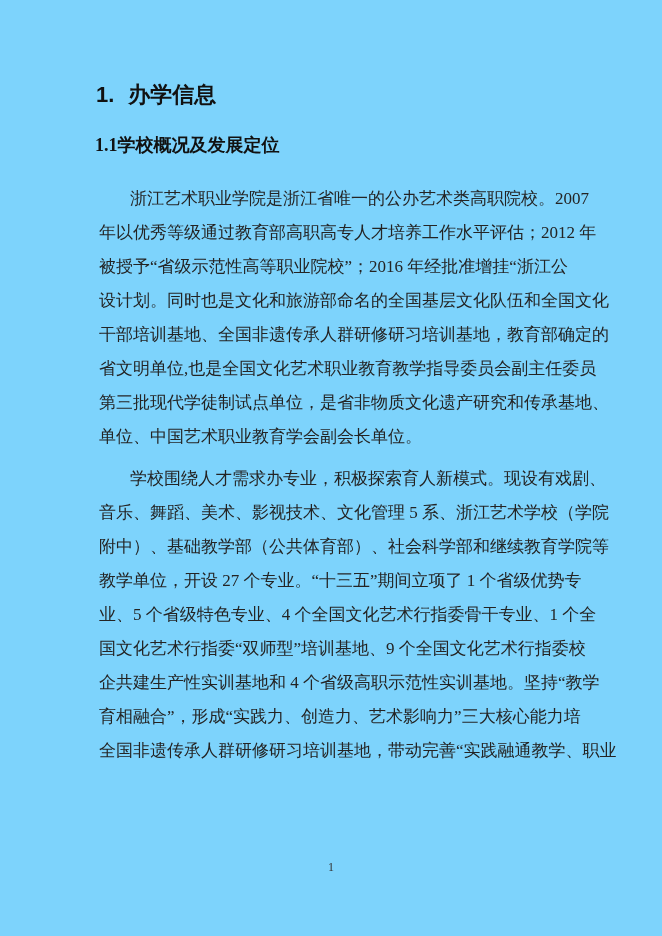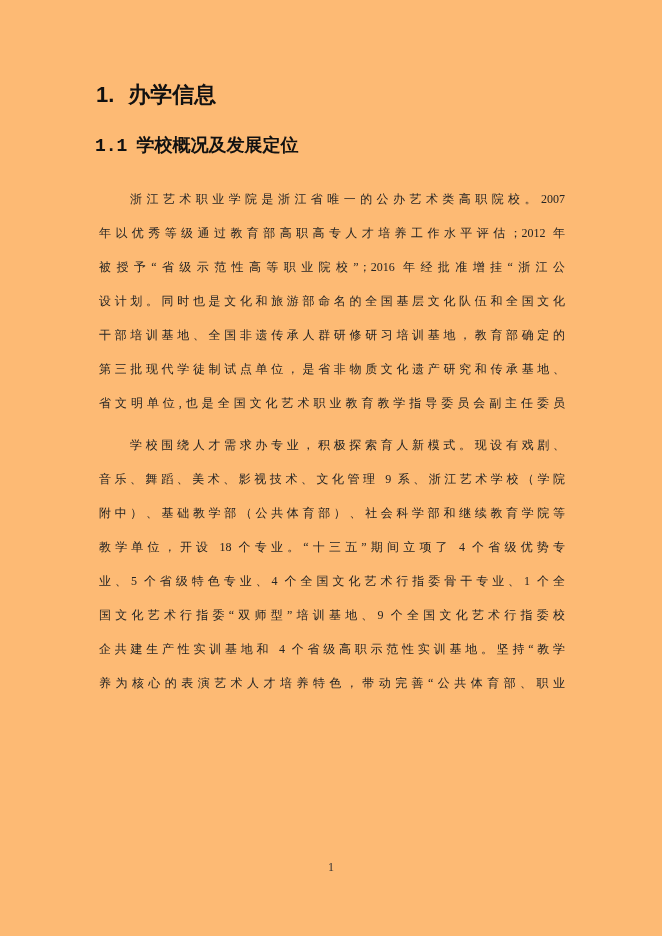--- a/index.html
+++ b/index.html
@@ -4,21 +4,21 @@
 <style>
   html, body {
     margin: 0;
     padding: 0;
     background: #ffffff;
   }
   .page {
     position: relative;
     width: 662px;
     height: 936px;
-    background: #fdba74;
+    background: #7dd3fc;
     overflow: hidden;
     font-family: "Liberation Serif", "DejaVu Serif", serif;
     color: #1f1f1f;
   }
   .heading1 {
     position: absolute;
     top: 82px;
     left: 96px;
     font-family: "Liberation Sans", "DejaVu Sans", sans-serif;
     font-weight: bold;
@@ -37,36 +37,34 @@
     left: 95px;
     font-family: "Liberation Serif", "DejaVu Serif", serif;
     font-weight: bold;
     font-size: 18px;
     line-height: 24px;
     color: #111111;
     white-space: nowrap;
   }
   .heading2 .h-num {
     display: inline-block;
-    margin-right: 9px;
-    font-family: Liberation Mono, monospace;
   }
   .body-text {
     position: absolute;
     top: 182px;
     left: 99px;
     width: 466px;
   }
   .para + .para {
     margin-top: 8px;
   }
   .line {
     height: 34px;
     line-height: 34px;
-    font-size: 12px;
+    font-size: 17px;
     text-align: justify;
     text-align-last: justify;
     text-justify: inter-character;
     color: #242424;
     white-space: nowrap;
   }
   .line.first {
     text-indent: 31px;
   }
   .line.lastline {
@@ -95,32 +93,34 @@
     <span class="h-num">1.1</span><span>学校概况及发展定位</span>
   </div>
 
   <div class="body-text">
       <div class="para">
         <div class="line first">浙江艺术职业学院是浙江省唯一的公办艺术类高职院校。2007</div>
         <div class="line">年以优秀等级通过教育部高职高专人才培养工作水平评估；2012 年</div>
         <div class="line">被授予“省级示范性高等职业院校”；2016 年经批准增挂“浙江公</div>
         <div class="line">设计划。同时也是文化和旅游部命名的全国基层文化队伍和全国文化</div>
         <div class="line">干部培训基地、全国非遗传承人群研修研习培训基地，教育部确定的</div>
+        <div class="line">省文明单位,也是全国文化艺术职业教育教学指导委员会副主任委员</div>
         <div class="line">第三批现代学徒制试点单位，是省非物质文化遗产研究和传承基地、</div>
-        <div class="line">省文明单位,也是全国文化艺术职业教育教学指导委员会副主任委员</div>
+        <div class="line lastline">单位、中国艺术职业教育学会副会长单位。</div>
       </div>
       <div class="para">
         <div class="line first">学校围绕人才需求办专业，积极探索育人新模式。现设有戏剧、</div>
-        <div class="line">音乐、舞蹈、美术、影视技术、文化管理 9 系、浙江艺术学校（学院</div>
+        <div class="line">音乐、舞蹈、美术、影视技术、文化管理 5 系、浙江艺术学校（学院</div>
         <div class="line">附中）、基础教学部（公共体育部）、社会科学部和继续教育学院等</div>
-        <div class="line">教学单位，开设 18 个专业。“十三五”期间立项了 4 个省级优势专</div>
+        <div class="line">教学单位，开设 27 个专业。“十三五”期间立项了 1 个省级优势专</div>
         <div class="line">业、5 个省级特色专业、4 个全国文化艺术行指委骨干专业、1 个全</div>
         <div class="line">国文化艺术行指委“双师型”培训基地、9 个全国文化艺术行指委校</div>
         <div class="line">企共建生产性实训基地和 4 个省级高职示范性实训基地。坚持“教学</div>
-        <div class="line">养为核心的表演艺术人才培养特色，带动完善“公共体育部、职业</div>
+        <div class="line">育相融合”，形成“实践力、创造力、艺术影响力”三大核心能力培</div>
+        <div class="line">全国非遗传承人群研修研习培训基地，带动完善“实践融通教学、职业</div>
       </div>
     </div>
 
   <div class="footer">
     <span>1</span>
   </div>
 
 </div>
 
 </body></html>

